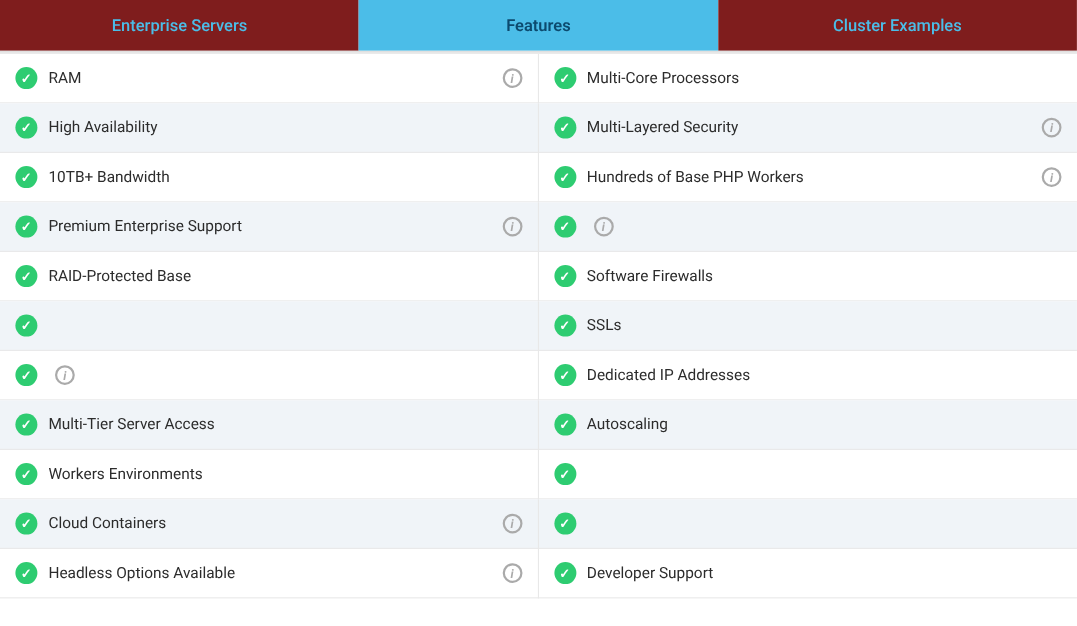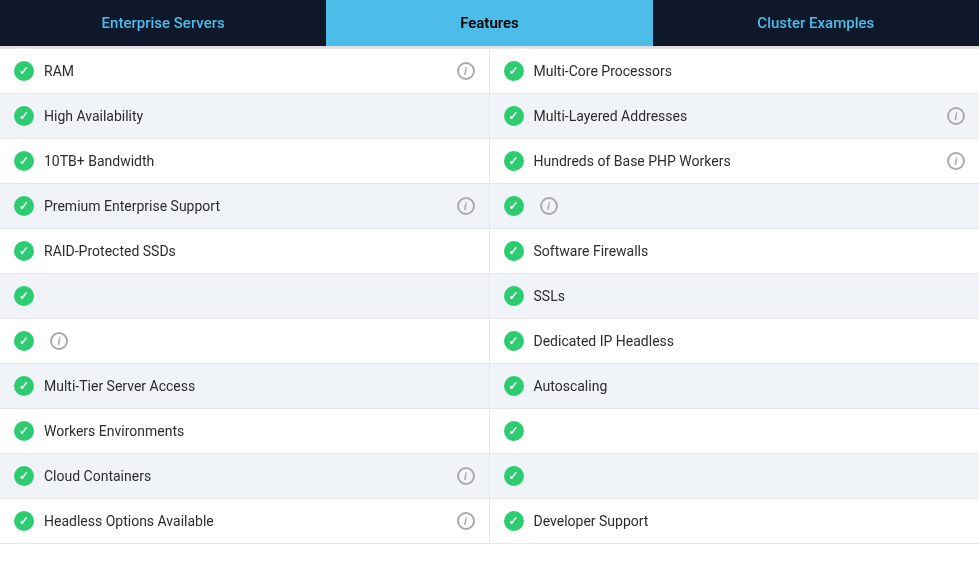--- a/index.html
+++ b/index.html
@@ -15,25 +15,25 @@
       display: flex;
       border-bottom: 2px solid #e0e0e0;
     }
     .tab {
       flex: 1;
       text-align: center;
       padding: 14px 10px;
       font-size: 15px;
       font-weight: 500;
       cursor: pointer;
-      background: #0f172a;
+      background: #7f1d1d;
     }
     .tab.active {
       background: #4bbde8;
-      color: #000000;
+      color: #0c4a6e;
       font-weight: 600;
     }
     .tab:not(.active) {
       color: #4bbde8;
     }
 
     
     .features-grid {
       display: grid;
       grid-template-columns: 1fr 1fr;
@@ -118,21 +118,21 @@
     <div class="feature-item">
       <span class="check-icon"></span>
       <span class="feature-label">Multi-Core Processors</span>
     </div>
     <div class="feature-item left-col shaded">
       <span class="check-icon"></span>
       <span class="feature-label">High Availability</span>
     </div>
     <div class="feature-item shaded">
       <span class="check-icon"></span>
-      <span class="feature-label">Multi-Layered Addresses</span>
+      <span class="feature-label">Multi-Layered Security</span>
       <span class="info-icon">i</span>
     </div>
     <div class="feature-item left-col">
       <span class="check-icon"></span>
       <span class="feature-label">10TB+ Bandwidth</span>
     </div>
     <div class="feature-item">
       <span class="check-icon"></span>
       <span class="feature-label">Hundreds of Base PHP Workers</span>
       <span class="info-icon">i</span>
@@ -141,40 +141,40 @@
       <span class="check-icon"></span>
       <span class="feature-label">Premium Enterprise Support</span>
       <span class="info-icon">i</span>
     </div>
     <div class="feature-item shaded">
       <span class="check-icon"></span>
       <span class="info-icon">i</span>
     </div>
     <div class="feature-item left-col">
       <span class="check-icon"></span>
-      <span class="feature-label">RAID-Protected SSDs</span>
+      <span class="feature-label">RAID-Protected Base</span>
     </div>
     <div class="feature-item">
       <span class="check-icon"></span>
       <span class="feature-label">Software Firewalls</span>
     </div>
     <div class="feature-item left-col shaded">
       <span class="check-icon"></span>
     </div>
     <div class="feature-item shaded">
       <span class="check-icon"></span>
       <span class="feature-label">SSLs</span>
     </div>
     <div class="feature-item left-col">
       <span class="check-icon"></span>
       <span class="info-icon">i</span>
     </div>
     <div class="feature-item">
       <span class="check-icon"></span>
-      <span class="feature-label">Dedicated IP Headless</span>
+      <span class="feature-label">Dedicated IP Addresses</span>
     </div>
     <div class="feature-item left-col shaded">
       <span class="check-icon"></span>
       <span class="feature-label">Multi-Tier Server Access</span>
     </div>
     <div class="feature-item shaded">
       <span class="check-icon"></span>
       <span class="feature-label">Autoscaling</span>
     </div>
     <div class="feature-item left-col">

